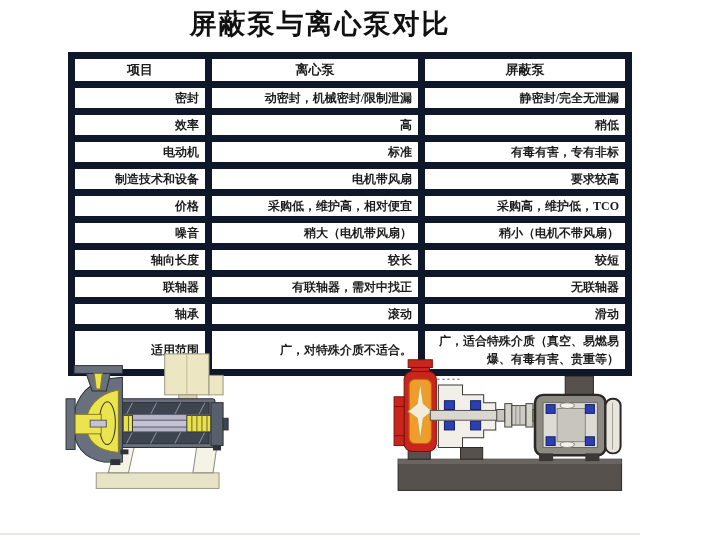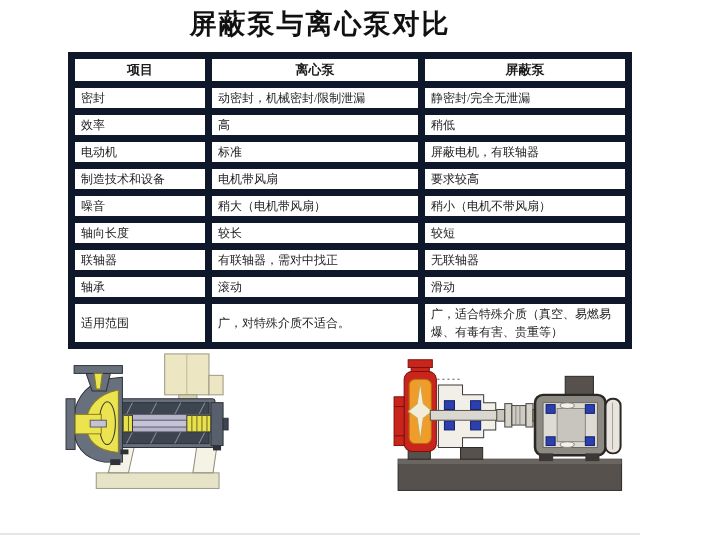--- a/index.html
+++ b/index.html
@@ -14,21 +14,21 @@
   table.cmp {
     position:absolute; left:68px; top:52px; width:557px;
     border-collapse:collapse; table-layout:fixed;
   }
   .cmp th, .cmp td {
     border:7px solid #0f172a; padding:1px 6px;
     font-size:12px; line-height:18px; vertical-align:middle;
     overflow:hidden; word-break:break-all;
   }
   .cmp th { font-size:13px; font-weight:700; text-align:center; height:20px; }
-  .cmp td { height:18px; text-align:left; }
+  .cmp td { height:18px; text-align:right;font-weight:bold; }
   .diagram { position:absolute; }
   .bottom-rule {
     position:absolute; left:0; top:533px; width:707px; height:2px; background:#e9e6e2;
   }
 </style>
 </head>
 <body>
 
 <div class="slide">
 
@@ -54,26 +54,31 @@
         <td>静密封/完全无泄漏</td>
       </tr>
       <tr>
         <td>效率</td>
         <td>高</td>
         <td>稍低</td>
       </tr>
       <tr>
         <td>电动机</td>
         <td>标准</td>
-        <td>屏蔽电机，有联轴器</td>
+        <td>有毒有害，专有非标</td>
       </tr>
       <tr>
         <td>制造技术和设备</td>
         <td>电机带风扇</td>
         <td>要求较高</td>
+      </tr>
+      <tr>
+        <td>价格</td>
+        <td>采购低，维护高，相对便宜</td>
+        <td>采购高，维护低，TCO</td>
       </tr>
       <tr>
         <td>噪音</td>
         <td>稍大（电机带风扇）</td>
         <td>稍小（电机不带风扇）</td>
       </tr>
       <tr>
         <td>轴向长度</td>
         <td>较长</td>
         <td>较短</td>

